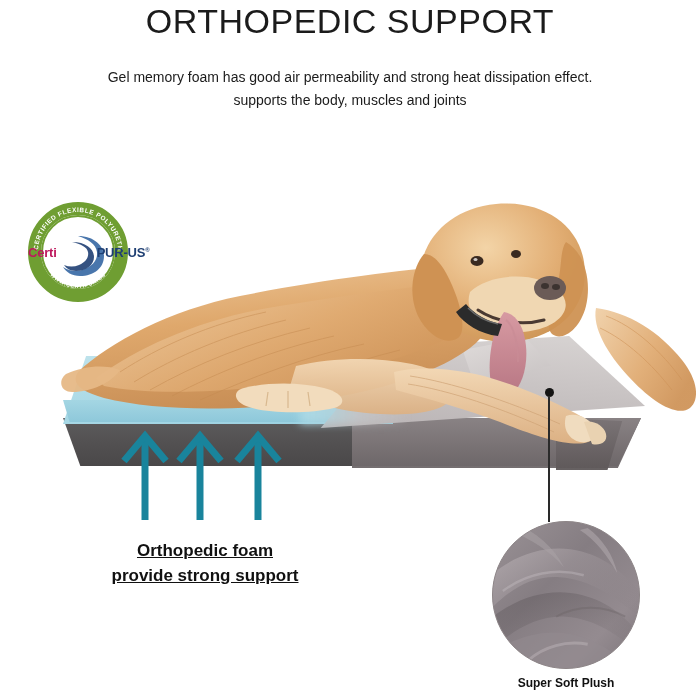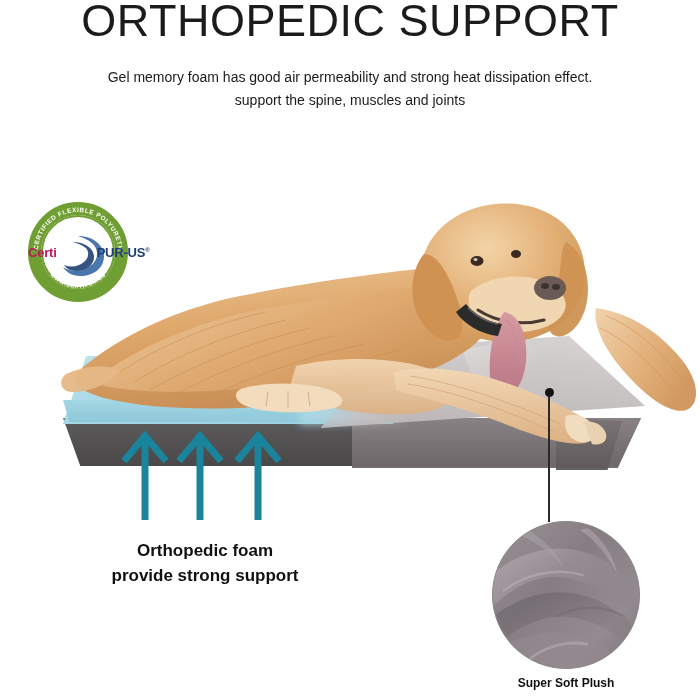--- a/index.html
+++ b/index.html
@@ -7,21 +7,21 @@
     width:700px;height:700px;position:relative;overflow:hidden;
     background:#ffffff;
     font-family:"Liberation Sans", sans-serif;
     color:#1a1a1a;
   }
   .stage{position:absolute;inset:0;}
 
   
   .title{
     position:absolute;left:0;top:2px;width:700px;text-align:center;
-    font-size:45px;font-weight:400;letter-spacing:.5px;color:#1b1b1b;
+    font-size:34px;font-weight:400;letter-spacing:.5px;color:#1b1b1b;
     line-height:38px;white-space:nowrap;
   }
   .subtitle{
     position:absolute;left:14px;top:66px;width:672px;text-align:center;
     font-size:14px;line-height:23px;color:#1b1b1b;font-weight:400;
   }
   .subtitle div{white-space:nowrap;}
 
   
   .badge{
@@ -99,21 +99,21 @@
     opacity:.95;
   }
 
   
   .dog{position:absolute;left:0;top:0;width:700px;height:300px;}
 
   
   .arrows{position:absolute;left:110px;top:425px;width:200px;height:100px;}
   .caption-left{
     position:absolute;left:40px;top:538px;width:330px;text-align:center;
-    font-size:17px;font-weight:700;line-height:25px;color:#111;
+    font-size:17px;font-weight:700;line-height:25px;color:#111;text-decoration:underline;
   }
 
   
   .callout-dot{
     position:absolute;left:545px;top:388px;width:9px;height:9px;border-radius:50%;
     background:#141414;
   }
   .callout-line{
     position:absolute;left:548px;top:396px;width:1.6px;height:126px;background:#2a2a2a;
   }
@@ -130,21 +130,21 @@
 </style>
 </head>
 <body>
 
 <div class="stage">
 
   <div class="title">ORTHOPEDIC SUPPORT</div>
 
   <div class="subtitle">
     <div>Gel memory foam has good air permeability and strong heat dissipation effect.</div>
-    <div>support the spine, muscles and joints</div>
+    <div>supports the body, muscles and joints</div>
   </div>
 
   <div class="scene">
 
     <div class="bed-side"></div>
     <div class="bed-side-plush"></div>
     <div class="foam-top"></div>
     <div class="foam-edge"></div>
     <div class="cover-top"></div>
     <div class="cover-fold"></div>

